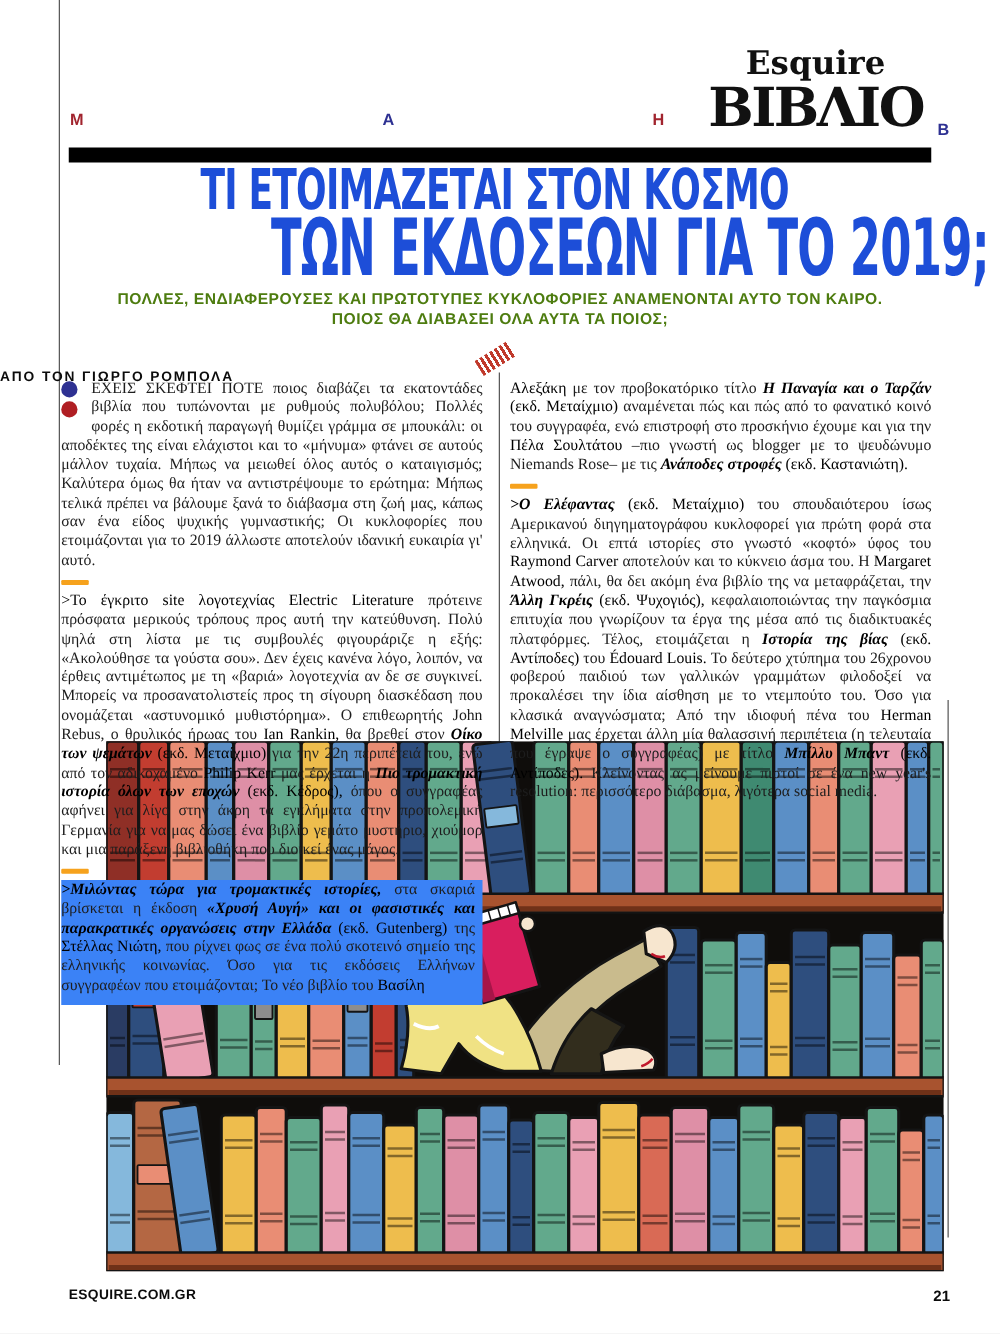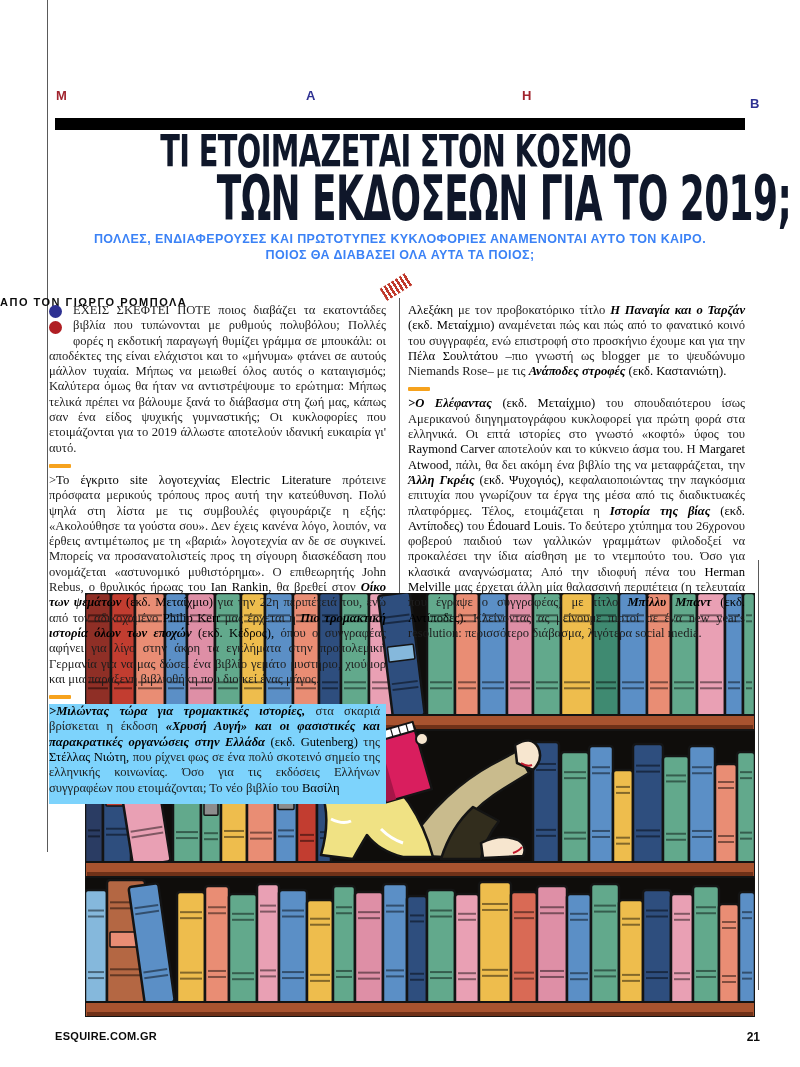--- a/index.html
+++ b/index.html
@@ -16,43 +16,43 @@
   #gl-m{left:56px;top:88px;} #gl-a{left:306px;top:88px;}
   #gl-h{left:522px;top:88px;} #gl-b{left:750px;top:96px;}
 
   .brand{position:absolute;left:560px;top:38px;width:185px;text-align:center;color:#111;}
   .brand-esquire{font-family:"DejaVu Serif",serif;font-weight:bold;font-size:26px;
                  letter-spacing:0px;line-height:26px;}
   .brand-section{font-family:"DejaVu Serif",serif;font-weight:bold;font-size:43px;
                  letter-spacing:-2px;line-height:42px;margin-top:2px;}
   .black-bar{position:absolute;left:55px;top:118px;width:690px;height:12px;background:#000;}
 
-  .headline{position:absolute;left:0;top:130px;width:792px;margin:0;text-align:center;color:#0f172a;}
+  .headline{position:absolute;left:0;top:130px;width:792px;margin:0;text-align:center;color:#1d4ed8;}
   .hl-line{display:inline-block;font-family:"DejaVu Sans",sans-serif;font-weight:bold;
            letter-spacing:-1px;white-space:nowrap;}
   .hl1{font-size:45px;line-height:44px;transform:scaleX(0.64);}
   .hl2{font-size:63px;line-height:56px;transform:scaleX(0.57);margin-top:-4px;}
 
   .standfirst{position:absolute;left:60px;top:231px;width:680px;text-align:center;
               font-family:"Liberation Sans",sans-serif;font-weight:bold;font-size:12.5px;
-              line-height:16px;letter-spacing:0.4px;color:#3b82f6;}
+              line-height:16px;letter-spacing:0.4px;color:#4d7c0f;}
   .slash{position:absolute;left:381px;top:280px;width:30px;height:14px;
          background:repeating-linear-gradient(90deg,#c0392b 0 2.5px,#ffffff 2.5px 4.5px);
          transform:rotate(-32deg);}
   .byline{position:absolute;left:0;top:296px;width:800px;
           font-family:"Liberation Sans",sans-serif;font-weight:bold;font-size:11px;
           letter-spacing:1.5px;color:#0b0b0b;}
 
   .col{position:absolute;top:303px;width:337px;z-index:3;}
   .col-left{left:49px;} .col-right{left:408px;}
   .body-para{margin:0;font-size:12.6px;line-height:15.3px;text-align:justify;color:#1d1d1d;}
   .seg-b{font-weight:normal;color:#000;}
   .seg-bi{font-weight:bold;font-style:italic;color:#000;}
   .para-dash{width:22px;height:4px;background:#f6a21d;border-radius:1px;margin:8px 0 5px 0;}
-  .white-box{background:#7dd3fc;padding:0 6px 8px 0;}
+  .white-box{background:#3b82f6;padding:0 6px 8px 0;}
   .lead-bullets{float:left;width:24px;height:32px;padding-top:2px;}
   .dot{display:block;width:13px;height:13px;border-radius:50%;margin:0 0 3px 0;}
   .dot-navy{background:#2e3192;} .dot-red{background:#b01e23;}
 
   .illustration{position:absolute;left:85px;top:593px;width:670px;height:424px;z-index:1;}
 
   .footer-site{position:absolute;left:55px;top:1030px;font-family:"Liberation Sans",sans-serif;
                font-weight:bold;font-size:11px;letter-spacing:0.3px;color:#0b0b0b;}
   .footer-page{position:absolute;right:40px;top:1030px;font-family:"Liberation Sans",sans-serif;
                font-weight:bold;font-size:12px;color:#0b0b0b;}
@@ -64,20 +64,24 @@
 
   <div class="rule rule-left"></div>
   <div class="rule rule-gutter"></div>
   <div class="rule rule-right"></div>
 
   <span class="grid-letter gl-red" id="gl-m">M</span>
   <span class="grid-letter gl-navy" id="gl-a">A</span>
   <span class="grid-letter gl-red" id="gl-h">H</span>
   <span class="grid-letter gl-navy" id="gl-b">B</span>
 
+  <div class="brand">
+    <div class="brand-esquire">Esquire</div>
+    <div class="brand-section">ΒΙΒΛΙΟ</div>
+  </div>
 
   <div class="black-bar"></div>
 
   <h1 class="headline">
     <span class="hl-line hl1">ΤΙ ΕΤΟΙΜΑΖΕΤΑΙ ΣΤΟΝ ΚΟΣΜΟ</span><br>
     <span class="hl-line hl2">ΤΩΝ ΕΚΔΟΣΕΩΝ ΓΙΑ ΤΟ 2019;</span>
   </h1>
 
   <div class="standfirst">
     <div>ΠΟΛΛΕΣ, ΕΝΔΙΑΦΕΡΟΥΣΕΣ ΚΑΙ ΠΡΩΤΟΤΥΠΕΣ ΚΥΚΛΟΦΟΡΙΕΣ ΑΝΑΜΕΝΟΝΤΑΙ ΑΥΤΟ ΤΟΝ ΚΑΙΡΟ.</div>

